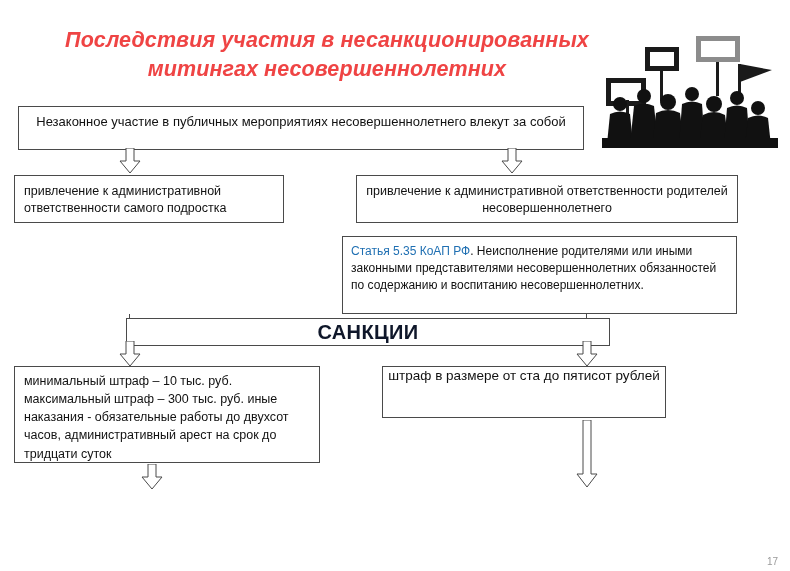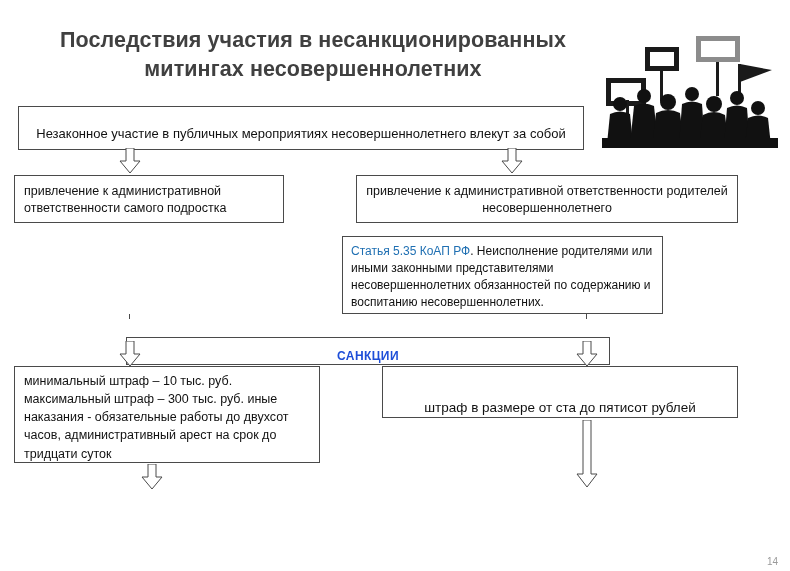--- a/index.html
+++ b/index.html
@@ -17,44 +17,45 @@
   #stage {
     position: relative;
     width: 790px;
     height: 571px;
     background: #ffffff;
   }
 
   
   .title {
     position: absolute;
-    left: 18px;
+    left: 32px;
     top: 26px;
     width: 590px;
     text-align: center;
     font-size: 21.5px;
     font-weight: bold;
-    color: #404040;
+    color: #ef4444;
     line-height: 1.33;
     letter-spacing: 0.1px;
+    font-style: italic;
   }
 
   
   .box {
     position: absolute;
     box-sizing: border-box;
     border: 1px solid #4a4a4a;
     background: #ffffff;
     font-size: 12.5px;
     line-height: 1.35;
     color: #111111;
   }
   .box.center {
     display: flex;
-    align-items: flex-end;
+    align-items: flex-start;
     justify-content: center;
     text-align: center;
   }
   .box.pad {
     padding: 6px 8px;
   }
 
   .b-top {
     left: 18px; top: 106px; width: 566px; height: 44px;
     font-size: 13px;
@@ -70,44 +71,44 @@
     font-size: 12.5px;
     text-align: center;
   }
   .b-left2 {
     left: 14px; top: 236px; width: 326px; height: 78px;
     padding: 6px 8px;
     font-size: 12px;
     line-height: 1.42;
   }
   .b-right2 {
-    left: 342px; top: 236px; width: 321px; height: 78px;
+    left: 342px; top: 236px; width: 395px; height: 78px;
     padding: 6px 8px;
     font-size: 12px;
     line-height: 1.42;
   }
   .stat {
     color: #1f6fb2;
     font-weight: normal;
   }
   .b-sanctions {
-    left: 126px; top: 337px; width: 484px; height: 28px;
-    font-size: 12px;
+    left: 126px; top: 318px; width: 484px; height: 28px;
+    font-size: 20px;
     font-weight: bold;
-    color: #1d4ed8;
+    color: #0f172a;
     letter-spacing: 0.4px;
   }
   .b-left3 {
     left: 14px; top: 366px; width: 306px; height: 97px;
     padding: 5px 9px;
     font-size: 12.5px;
     line-height: 1.45;
   }
   .b-right3 {
-    left: 382px; top: 366px; width: 356px; height: 52px;
+    left: 382px; top: 366px; width: 284px; height: 52px;
     font-size: 13.5px;
   }
   .b-bottom {
     left: 14px; top: 495px; width: 724px; height: 44px;
     font-size: 15px;
   }
 
   
   .arrow {
     position: absolute;
@@ -255,14 +256,14 @@
       <polygon points="8,0 16,0 16,13 22,13 12,25 2,13 8,13" fill="#ffffff" stroke="#4a4a4a" stroke-width="1"></polygon>
     </svg>
   </div>
   <div class="arrow a6">
     <svg width="24" height="68" viewBox="0 0 24 68" xmlns="http://www.w3.org/2000/svg">
       <polygon points="8,0 16,0 16,54 22,54 12,67 2,54 8,54" fill="#ffffff" stroke="#4a4a4a" stroke-width="1"></polygon>
     </svg>
   </div>
 
 
-  <div class="pagenum">14</div>
+  <div class="pagenum">17</div>
 </div>
 
 </body></html>

